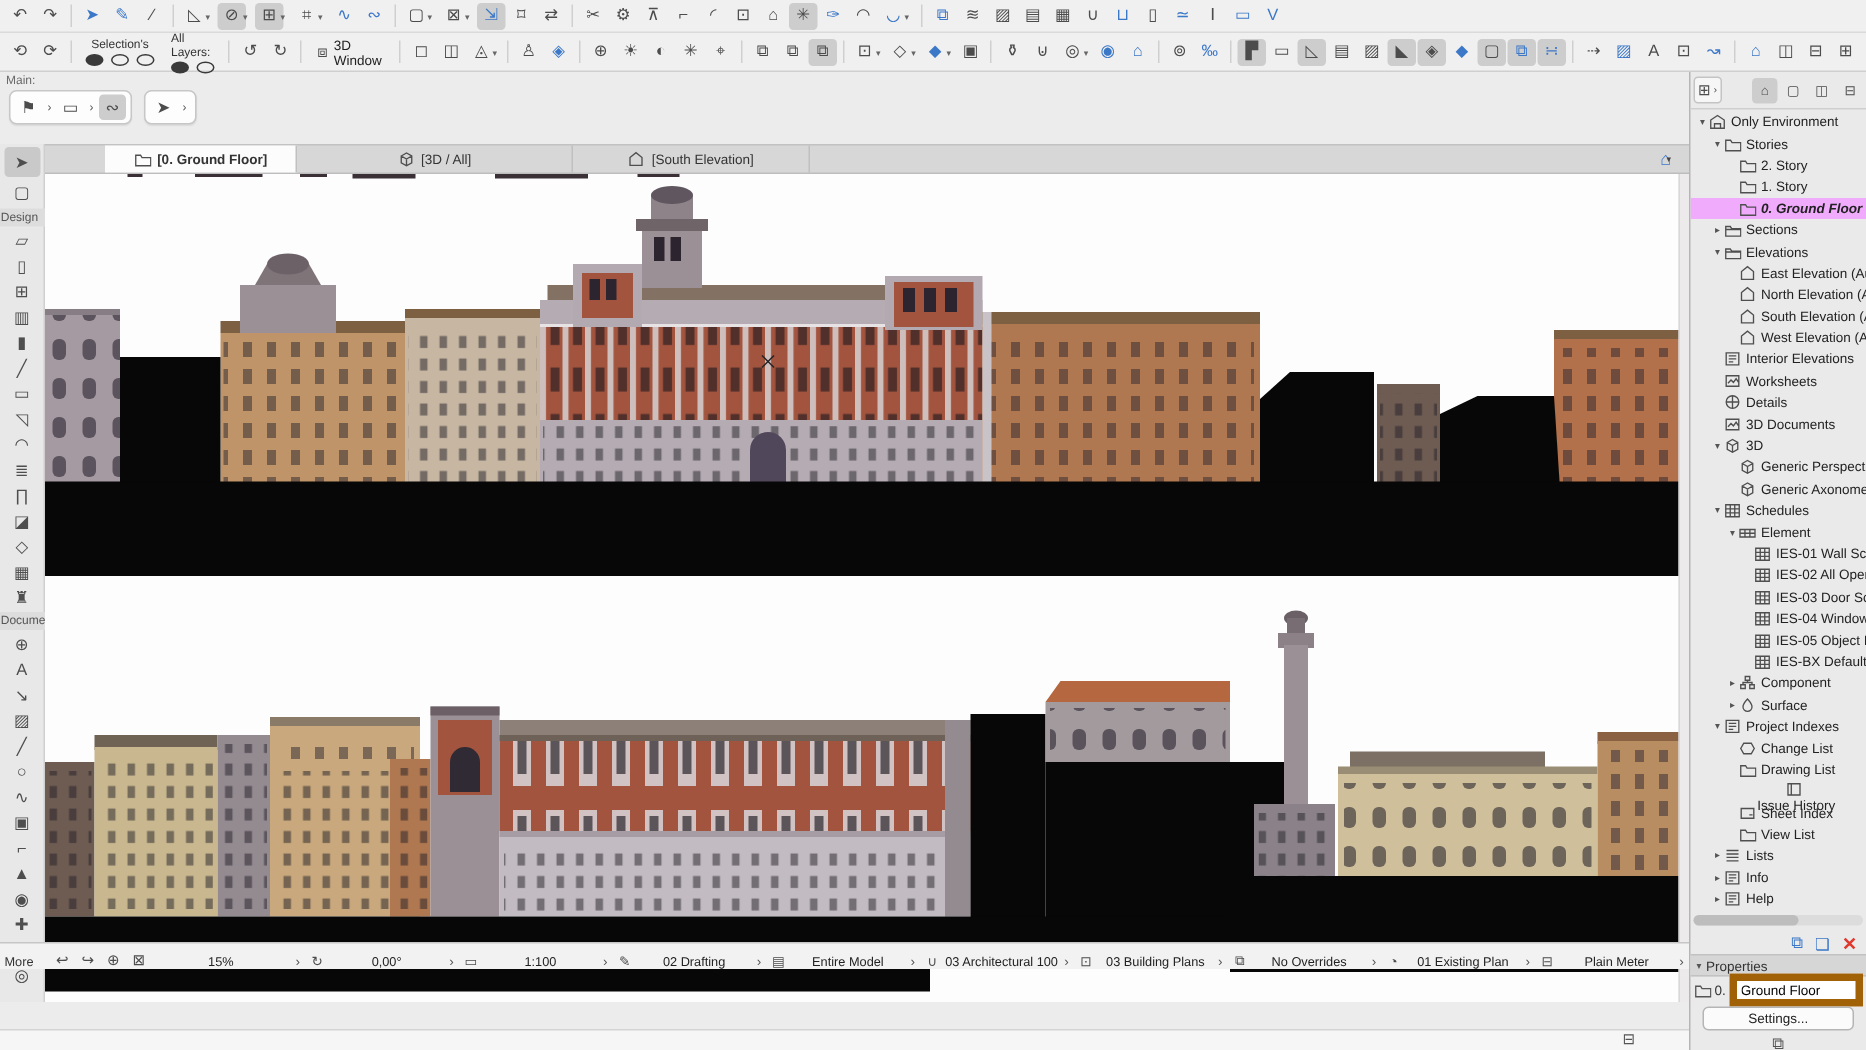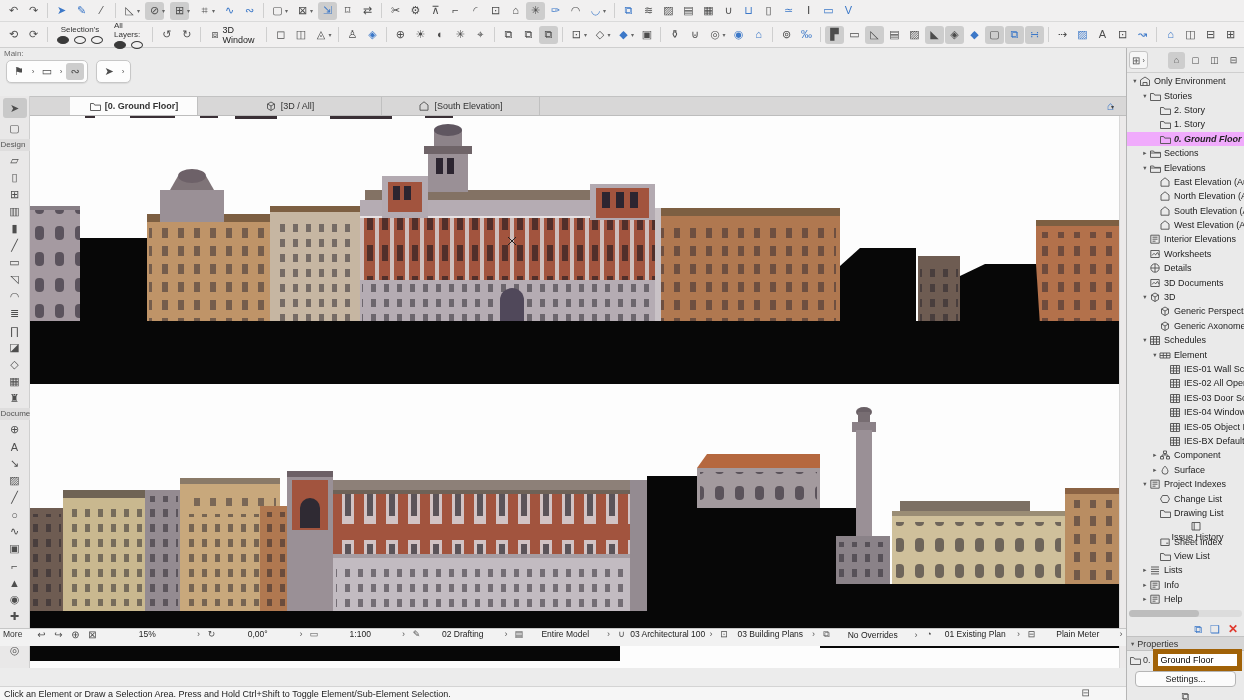--- a/index.html
+++ b/index.html
@@ -82,21 +82,21 @@
   #prophdr .arr{width:auto;}
   #storyrow{position:absolute;top:604px;left:2px;right:2px;height:16px;display:flex;align-items:center;gap:2px;}
   #storyrow input{flex:1;height:12px;font-size:9px;font-family:"Liberation Sans",sans-serif;
                   border:5px solid #a16207;background:#fff;padding:0 3px;min-width:0;}
   #settingsbtn{position:absolute;top:623px;left:8px;right:8px;height:14px;background:#fbfbfb;
                border:1px solid #b5b5b5;border-radius:4px;font-size:9px;color:#222;display:flex;
                align-items:center;justify-content:center;}
   #navbottomicon{position:absolute;top:642px;left:0;right:0;text-align:center;font-size:11px;color:#555;}
   
   #bottombar{position:absolute;top:628px;left:0;width:1126px;height:18px;background:#f2f2f2;
-             border-top:1px solid #c6c6c6;display:flex;align-items:flex-start;font-size:8.5px;color:#222;
+             border-top:1px solid #c6c6c6;display:flex;align-items:flex-end;font-size:8.5px;color:#222;
              box-sizing:border-box;}
   .bb-more{width:30px;text-align:left;padding-left:3px;flex:none;color:#333;}
   .bb-ic{width:17px;text-align:center;font-size:10px;color:#4c4c4c;flex:none;}
   .bb-seg{flex:1;display:flex;align-items:center;min-width:0;}
   .bb-seg .sico{width:16px;text-align:center;font-size:9px;color:#4c4c4c;flex:none;}
   .bb-seg .stxt{flex:1;text-align:center;overflow:hidden;text-overflow:ellipsis;white-space:nowrap;}
   .bb-seg .chev{width:10px;text-align:center;color:#555;font-size:9px;flex:none;}
   #statusbar{position:absolute;top:686px;left:0;width:1126px;height:14px;background:#f6f6f6;
              border-top:1px solid #d4d4d4;font-size:9px;color:#222;display:flex;align-items:center;
              padding-left:4px;box-sizing:border-box;}
@@ -917,17 +917,16 @@
         <span class="stxt">01 Existing Plan</span>
         <span class="chev">›</span>
       </div>
       <div class="bb-seg">
         <span class="sico">⊟</span>
         <span class="stxt">Plain Meter</span>
         <span class="chev">›</span>
       </div>
     </div>
   <div id="statusbar">
-    <span>Click an Element or Draw a Selection Area. Press and Hold Ctrl+Shift to Toggle Element/Sub-Element Selection.</span>
     <span id="statusicon">⊟</span>
   </div>
 
 </div>
 
 </body></html>

